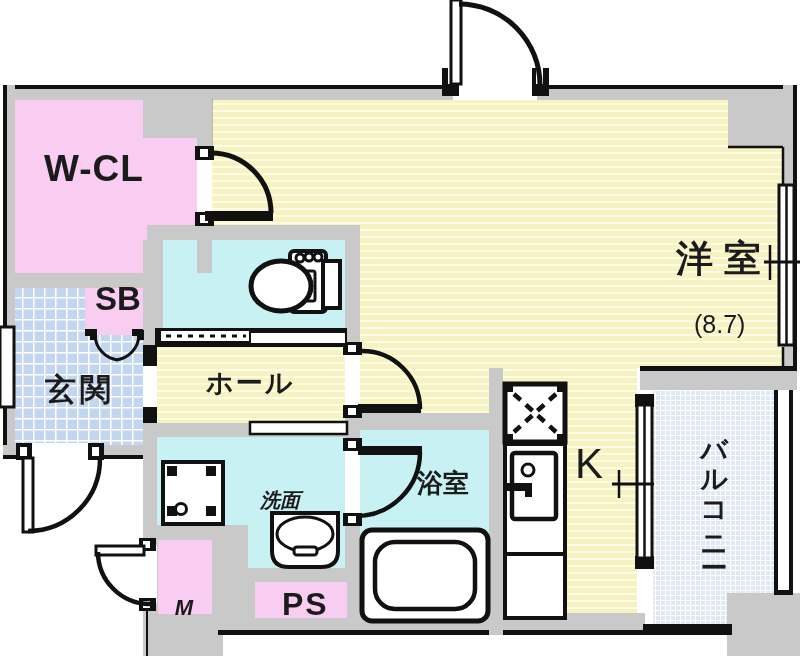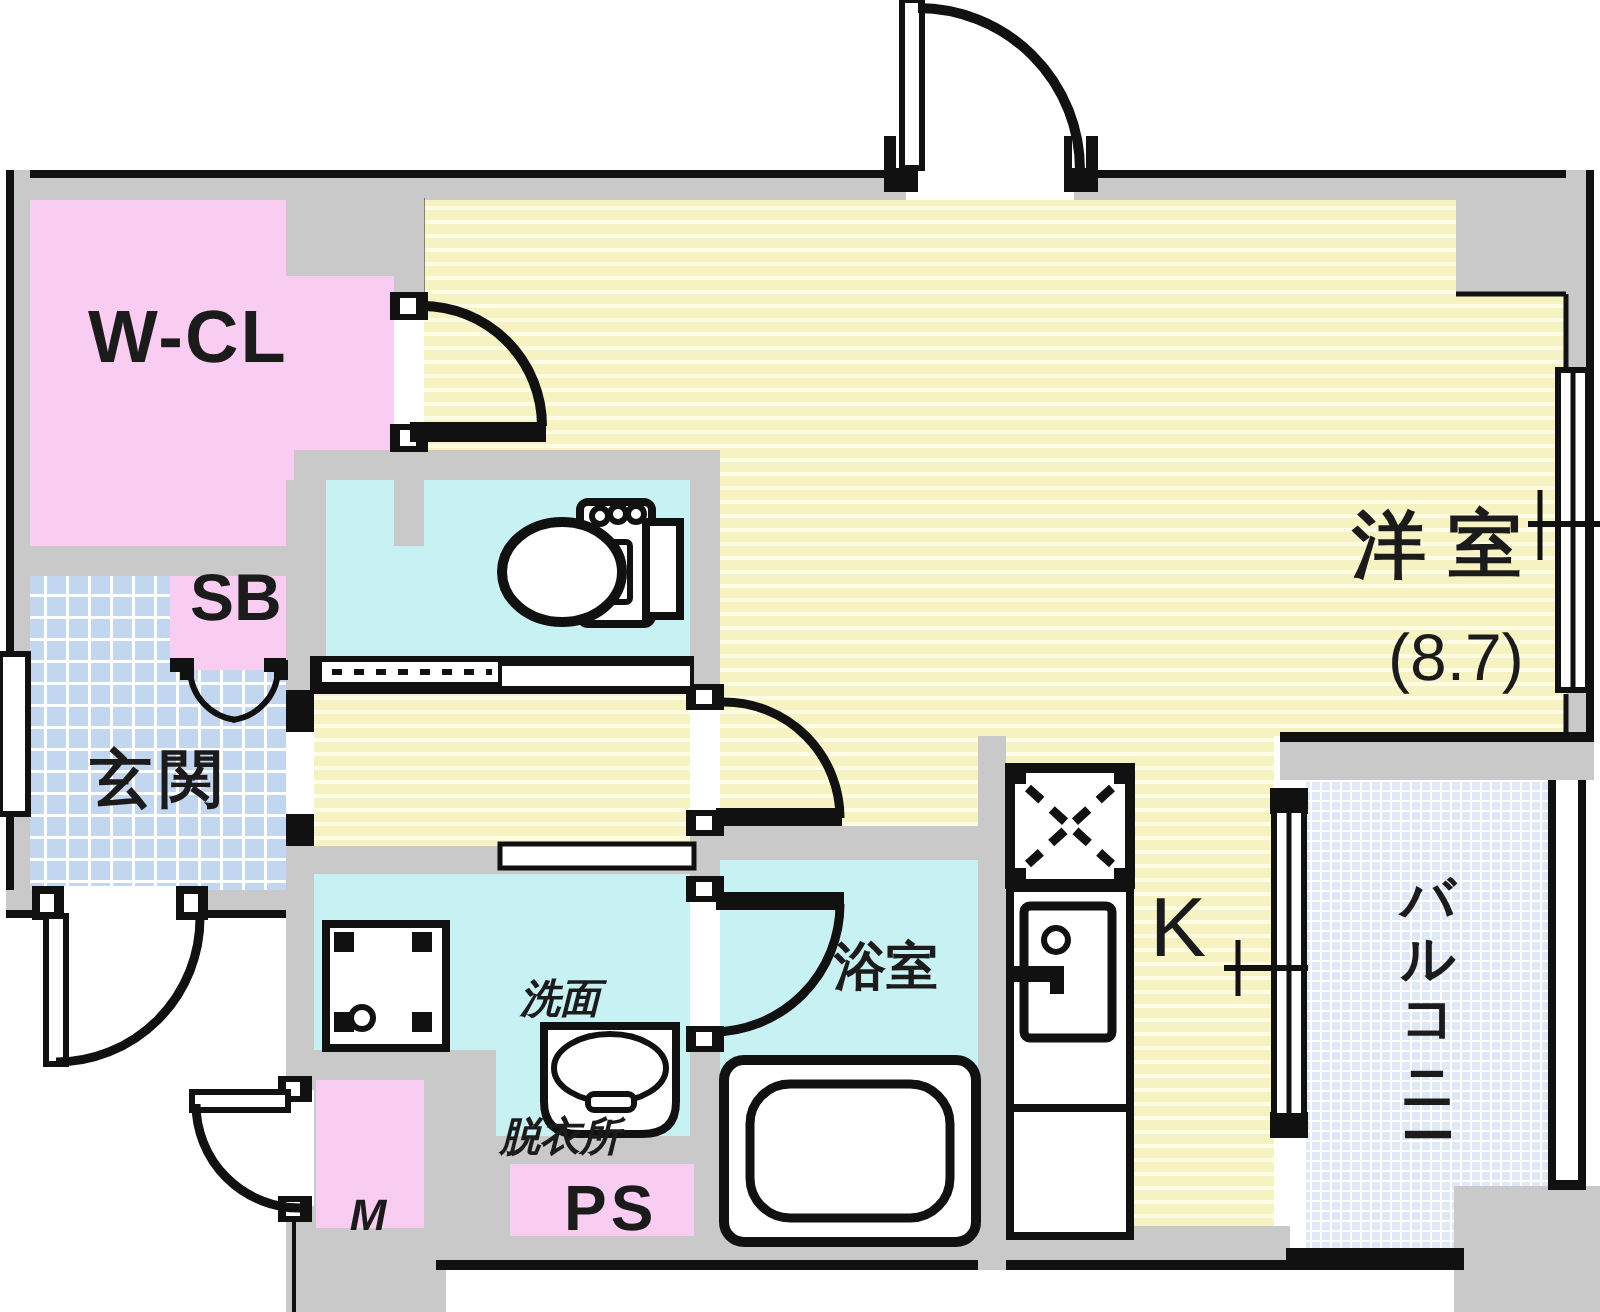--- a/index.html
+++ b/index.html
@@ -241,27 +241,27 @@
       <circle class="o3" cx="528" cy="470" r="6"></circle>
       <rect class="k" x="503" y="483" width="28" height="8"></rect>
       <rect class="k" x="525" y="483" width="7" height="14"></rect>
       <rect class="o4" x="505" y="554" width="60" height="64"></rect>
     </g>
   </svg>
 
   <div class="lbl" style="left:45px;top:372px;font-size:31px;letter-spacing:4px;">玄関</div>
   <div class="lbl" style="left:44px;top:148px;font-size:37px;letter-spacing:1px;">W-CL</div>
   <div class="lbl" style="left:95px;top:280px;font-size:33px;">SB</div>
+  <div class="lbl" style="left:206px;top:368px;font-size:27px;letter-spacing:2px;">ホール</div>
   <div class="lbl center" style="left:228px;top:443px;width:104px;font-size:20px;">
     <div>洗面</div>
-    <div>脱衣所</div>
   </div>
   <div class="lbl" style="left:417px;top:469px;font-size:26px;text-align:center;">浴室</div>
   <div class="lbl" style="left:575px;top:440px;font-size:42px;font-weight:500;">K</div>
-  <div class="lbl" style="left:676px;top:252px;font-size:37px;letter-spacing:11px;">洋室</div>
-  <div class="lbl" style="left:694px;top:310px;font-size:33px;font-weight:500;">(8.7)</div>
+  <div class="lbl" style="left:676px;top:238px;font-size:37px;letter-spacing:11px;">洋室</div>
+  <div class="lbl" style="left:694px;top:310px;font-size:25px;font-weight:500;">(8.7)</div>
   <div class="lbl vert" style="left:698px;top:418px;font-size:27px;letter-spacing:3px;">バルコニー</div>
   <div class="lbl center" style="left:168px;top:553px;width:32px;font-size:22px;line-height:1.0;">
     <div>M</div>
     
   </div>
   <div class="lbl" style="left:282px;top:586px;font-size:32px;letter-spacing:2px;">PS</div>
 </div>
 
 </body></html>

